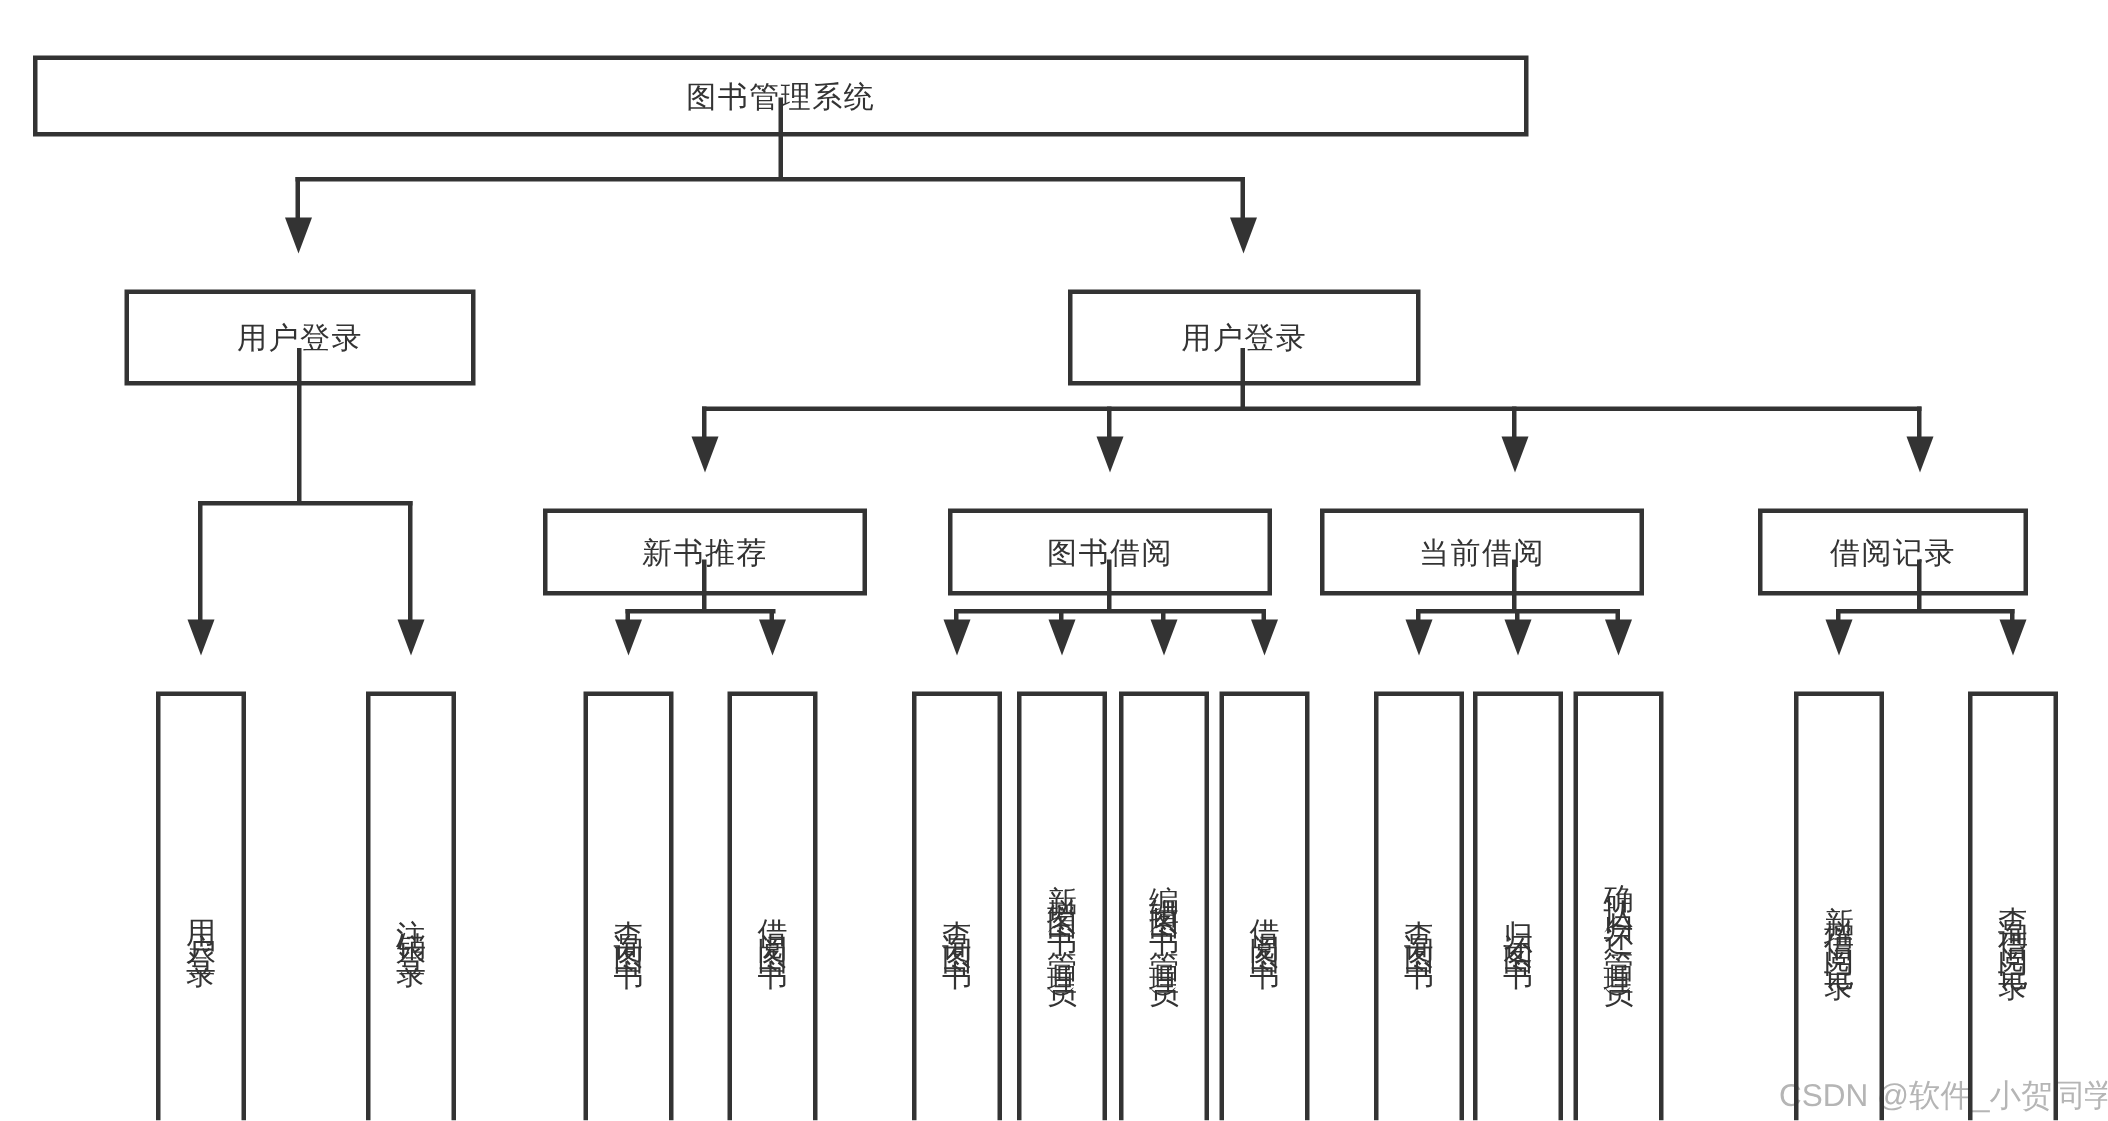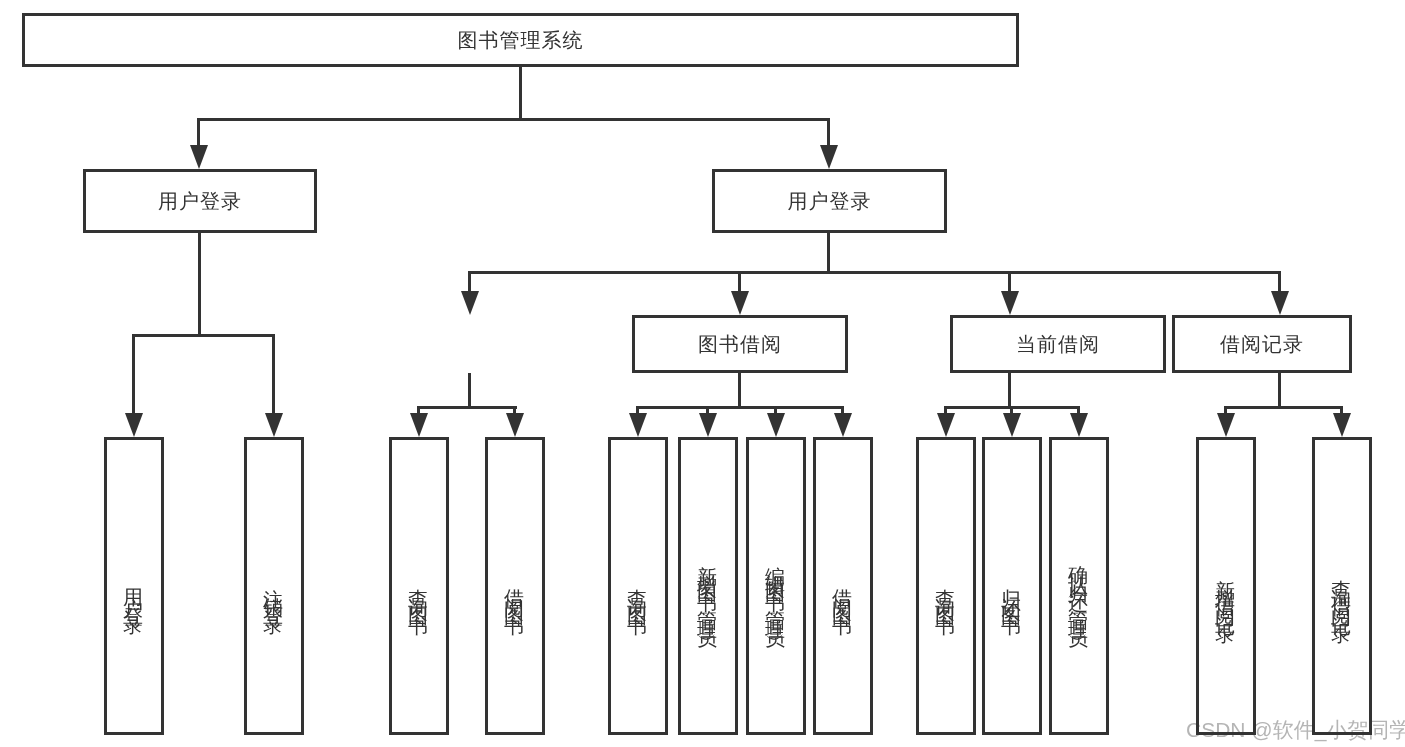--- a/index.html
+++ b/index.html
@@ -10,20 +10,21 @@
     font-family:"Liberation Sans","DejaVu Sans",sans-serif;
     overflow:hidden;
   }
   .box{
     position:absolute;
     border:3px solid var(--line,#333333);
     box-sizing:border-box;
     display:flex;align-items:center;justify-content:center;
     background:transparent;
     z-index:2;
+    margin-top:24px;
   }
   .hlabel{
     font-size:20px;
     color:var(--text,#333333);
     white-space:nowrap;
     letter-spacing:1px;
   }
   .vlabel{
     writing-mode:vertical-rl;
     text-orientation:mixed;
@@ -138,24 +139,27 @@
     <span class="hlabel">图书管理系统</span>
   </div>
 
   <div class="box" style="left:83px;top:169px;width:234px;height:64px">
     <span class="hlabel">用户登录</span>
   </div>
   <div class="box" style="left:712px;top:169px;width:235px;height:64px">
     <span class="hlabel">用户登录</span>
   </div>
 
+  <div class="box" style="left:362px;top:315px;width:216px;height:58px">
+    <span class="hlabel">新书推荐</span>
+  </div>
   <div class="box" style="left:632px;top:315px;width:216px;height:58px">
     <span class="hlabel">图书借阅</span>
   </div>
-  <div class="box" style="left:950px;top:315px;width:216px;height:58px">
+  <div class="box" style="left:880px;top:315px;width:216px;height:58px">
     <span class="hlabel">当前借阅</span>
   </div>
   <div class="box" style="left:1172px;top:315px;width:180px;height:58px">
     <span class="hlabel">借阅记录</span>
   </div>
 
   <div class="box" style="left:104px;top:437px;width:60px;height:298px">
     <span class="vlabel">用户登录</span>
   </div>
   <div class="box" style="left:244px;top:437px;width:60px;height:298px">

